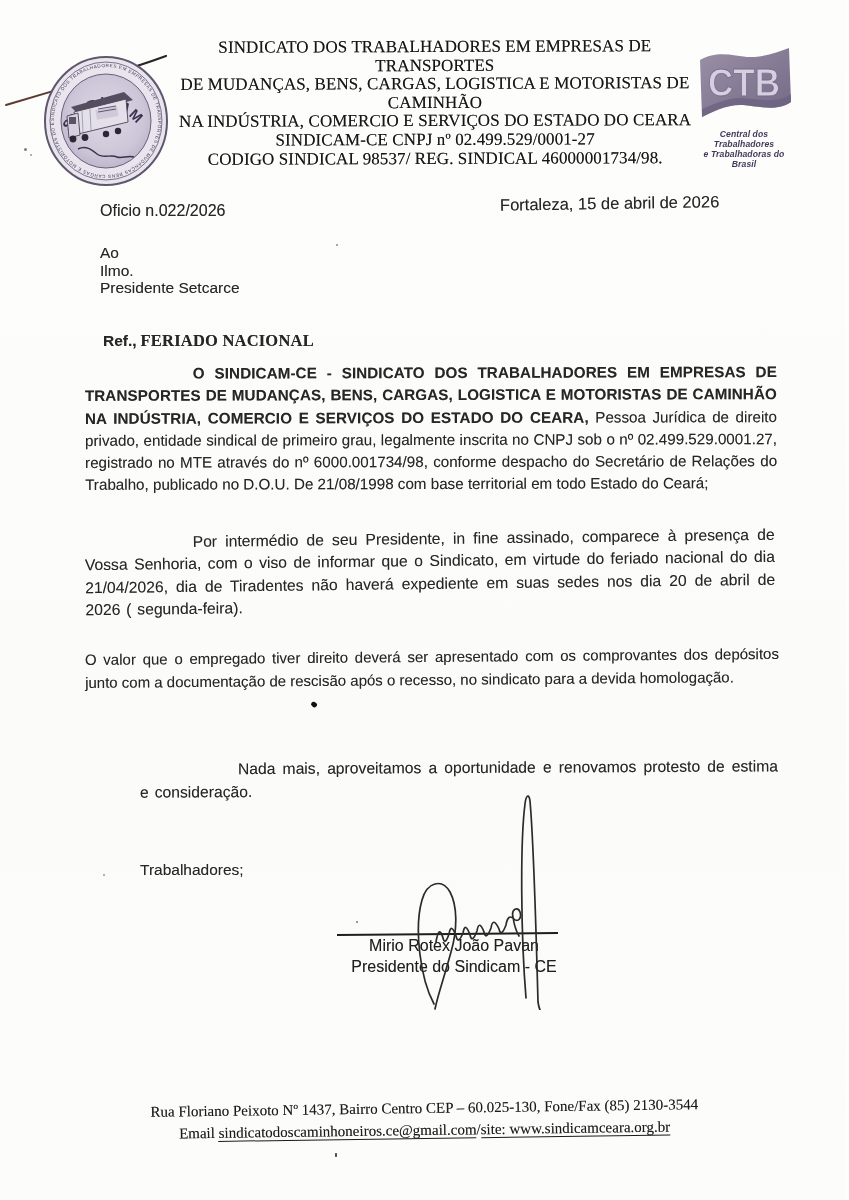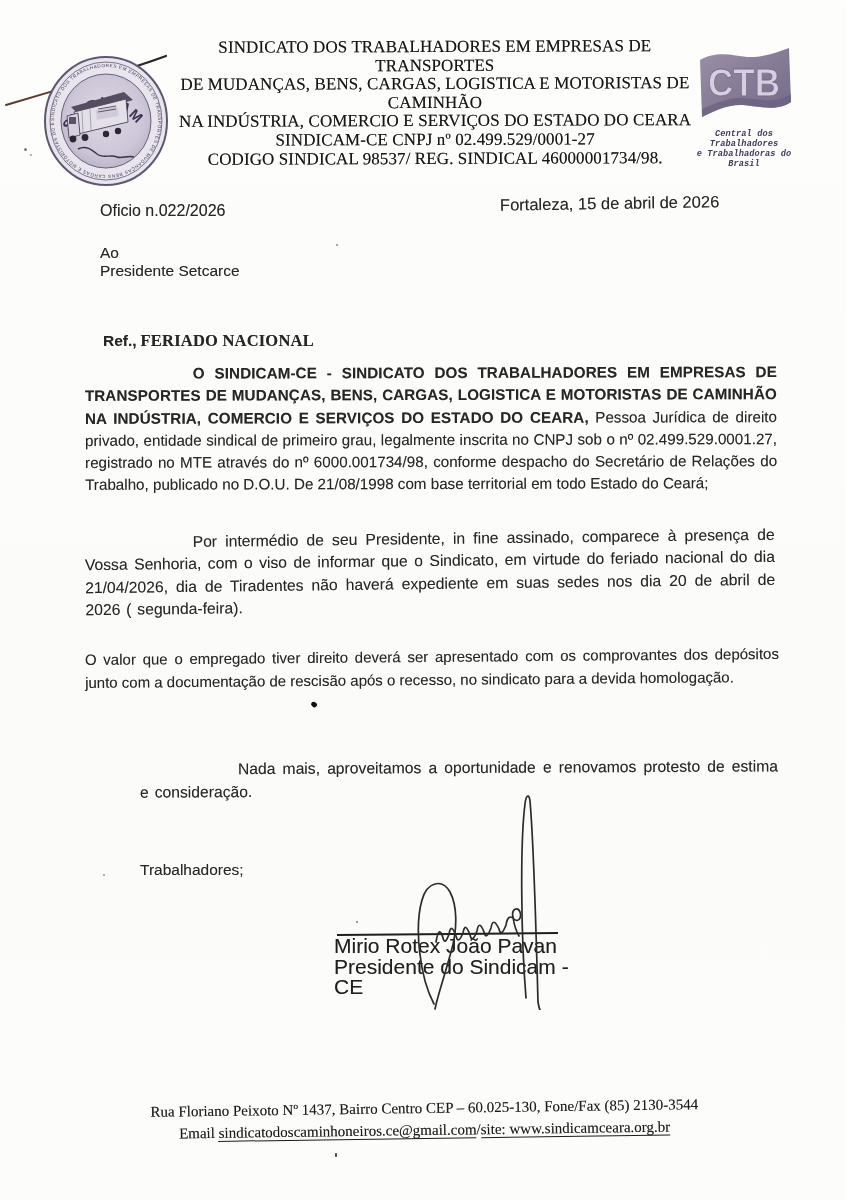--- a/index.html
+++ b/index.html
@@ -32,31 +32,31 @@
   .ref-subject{font-weight:bold;font-family:"Liberation Serif",serif;font-size:16.5px;margin-left:4px;letter-spacing:.2px;text-shadow:0 0 .4px rgba(0,0,0,.4);}
   
   .para{text-align:justify;text-shadow:0 0 .4px rgba(0,0,0,.3);}
   .p1{left:85px;top:362px;width:692px;font-size:15.2px;line-height:22.3px;text-indent:108px;transform:rotate(-.15deg);}
   .p1 b{letter-spacing:.1px;}
   .p2{left:85px;top:528px;width:690px;font-size:15.7px;line-height:22.3px;text-indent:108px;word-spacing:1.5px;transform:rotate(-.7deg);}
   .p3{left:85px;top:646px;width:694px;font-size:15px;line-height:22.5px;transform:rotate(-.5deg);}
   .p4{left:140px;top:756px;width:638px;font-size:15.7px;line-height:23px;text-indent:98px;word-spacing:1.5px;transform:rotate(-.3deg);}
   .closing{left:140px;top:861px;font-size:15.5px;text-shadow:0 0 .4px rgba(0,0,0,.3);}
   
-  .sig-names{left:334px;top:936px;width:240px;text-align:left;font-size:21px;line-height:20.5px;color:#1f1f1f;text-shadow:0 0 .4px rgba(0,0,0,.35);}
+  .sig-names{left:334px;top:936px;width:240px;text-align:center;font-size:16px;line-height:20.5px;color:#1f1f1f;text-shadow:0 0 .4px rgba(0,0,0,.35);}
   .sig-svg{left:330px;top:788px;z-index:5;pointer-events:none;}
   
   .footer{left:0;top:1098px;width:849px;text-align:center;
     font-family:"Liberation Serif",serif;font-size:15px;line-height:21.5px;
     color:#1b1b1b;transform:rotate(-.8deg);text-shadow:0 0 .4px rgba(0,0,0,.4);}
   .u{border-bottom:1.6px solid #1b1b1b;padding-bottom:0px;}
   
   .ctb-caption{left:694px;top:129px;width:100px;text-align:center;
     font-size:8.6px;line-height:10px;font-weight:bold;color:#44395a;letter-spacing:.1px;
-    font-style:italic;font-family:Liberation Mono, monospace;}
+    font-style:italic;}
   
   .speck{background:#555;border-radius:50%;}
 </style>
 </head>
 <body>
 
 <div class="page">
 
   <div class="abs org-block">
     <div>SINDICATO DOS TRABALHADORES EM EMPRESAS DE TRANSPORTES</div>
@@ -125,20 +125,21 @@
   <div class="abs ctb-caption">
     <div>Central dos Trabalhadores</div>
     <div>e Trabalhadoras do Brasil</div>
   </div>
 
   <div class="abs oficio">Oficio n.022/2026</div>
   <div class="abs dateline">Fortaleza, 15 de abril de 2026</div>
 
   <div class="abs recipient">
     <div>Ao</div>
+    <div>Ilmo.</div>
     <div>Presidente Setcarce</div>
   </div>
 
   <div class="abs refline">
     <span class="ref-label">Ref.,</span><span class="ref-subject">FERIADO NACIONAL</span>
   </div>
 
   <div class="abs para p1">
     <b>O SINDICAM-CE - SINDICATO DOS TRABALHADORES EM EMPRESAS DE TRANSPORTES DE MUDANÇAS, BENS, CARGAS, LOGISTICA E MOTORISTAS DE CAMINHÃO NA INDÚSTRIA, COMERCIO E SERVIÇOS DO ESTADO DO CEARA,</b><span> Pessoa Jurídica de direito privado, entidade sindical de primeiro grau, legalmente inscrita no CNPJ sob o nº 02.499.529.0001.27, registrado no MTE através do nº 6000.001734/98, conforme despacho do Secretário de Relações do Trabalho, publicado no D.O.U. De 21/08/1998 com base territorial em todo Estado do Ceará;</span>
   </div>

